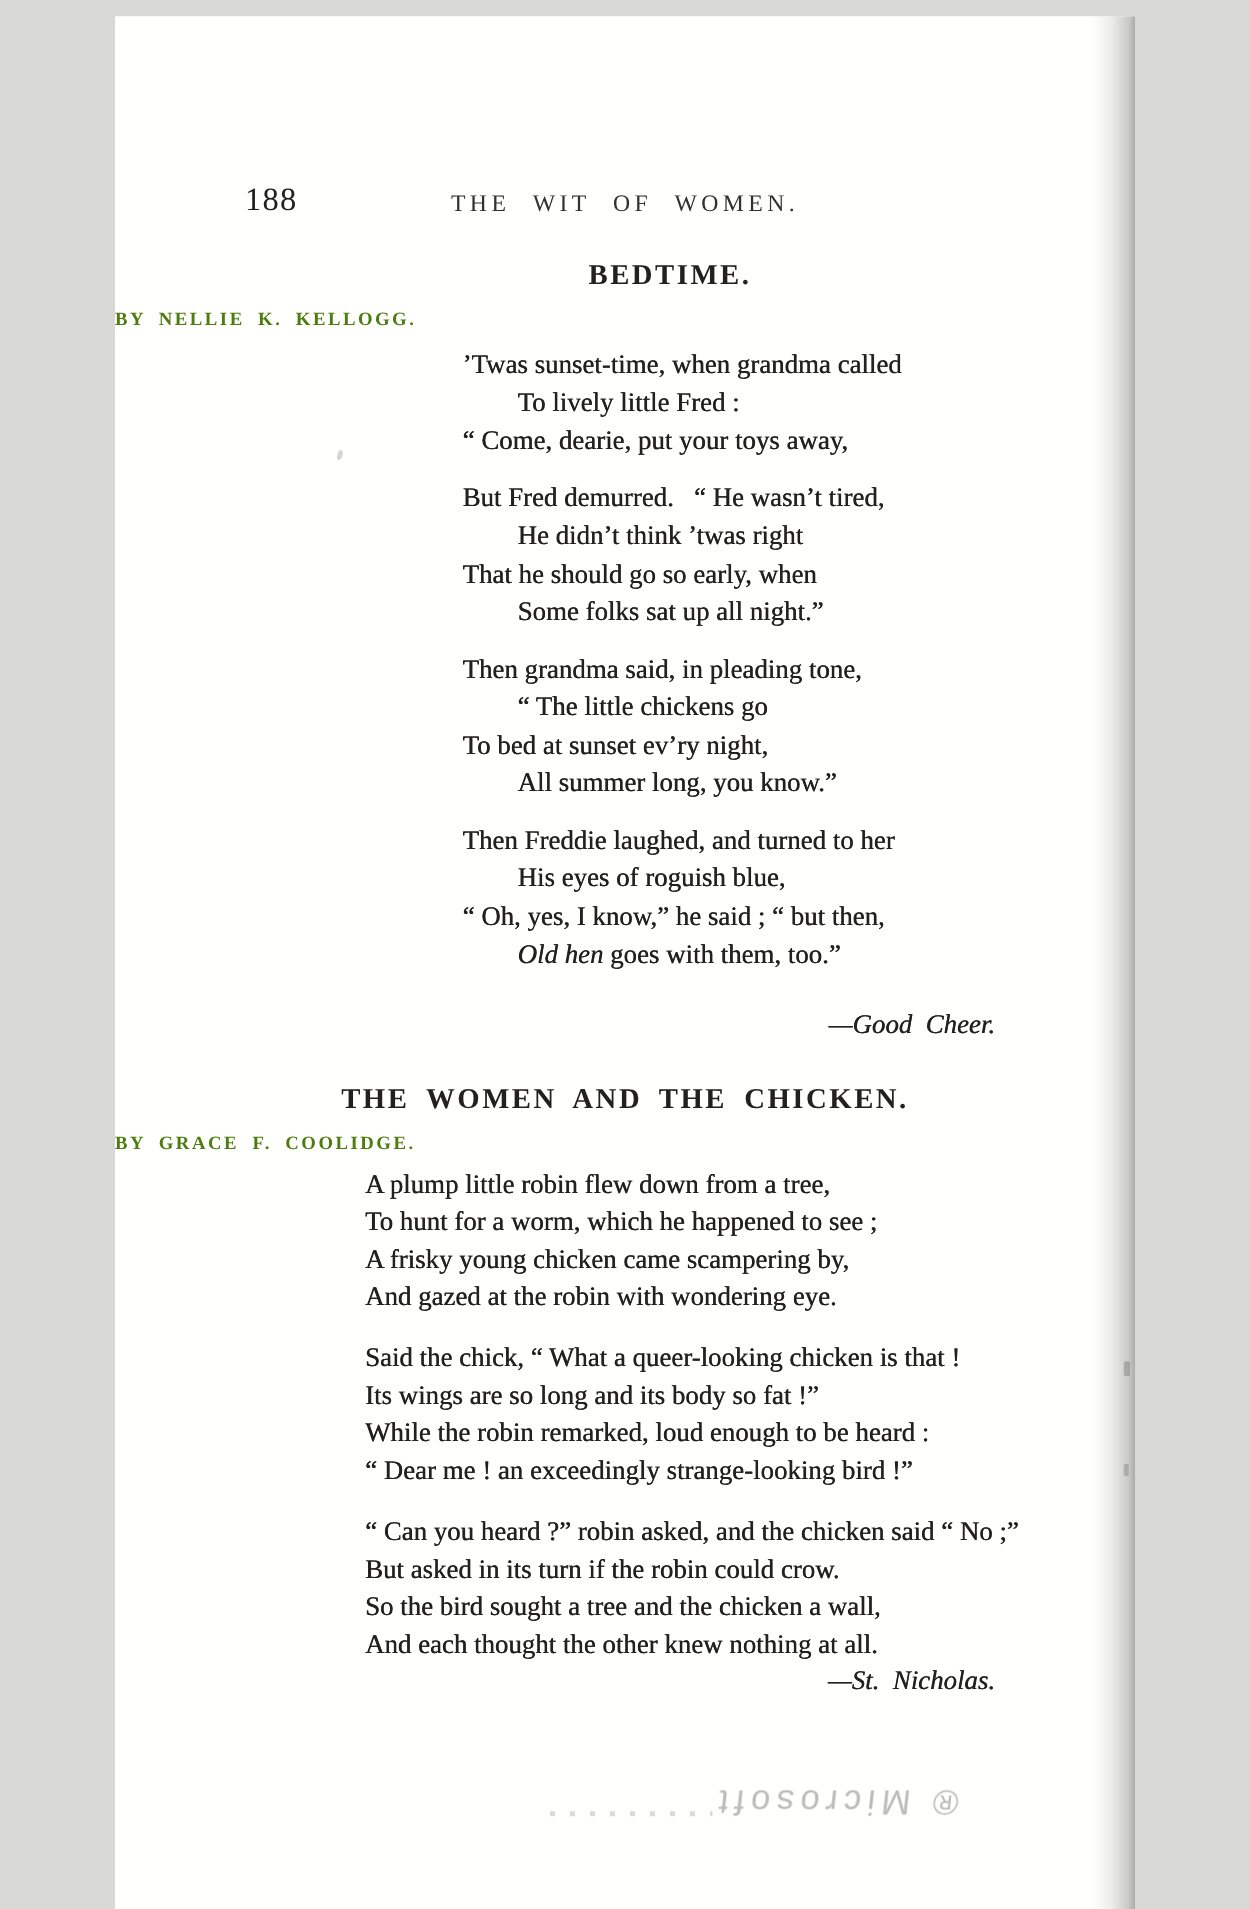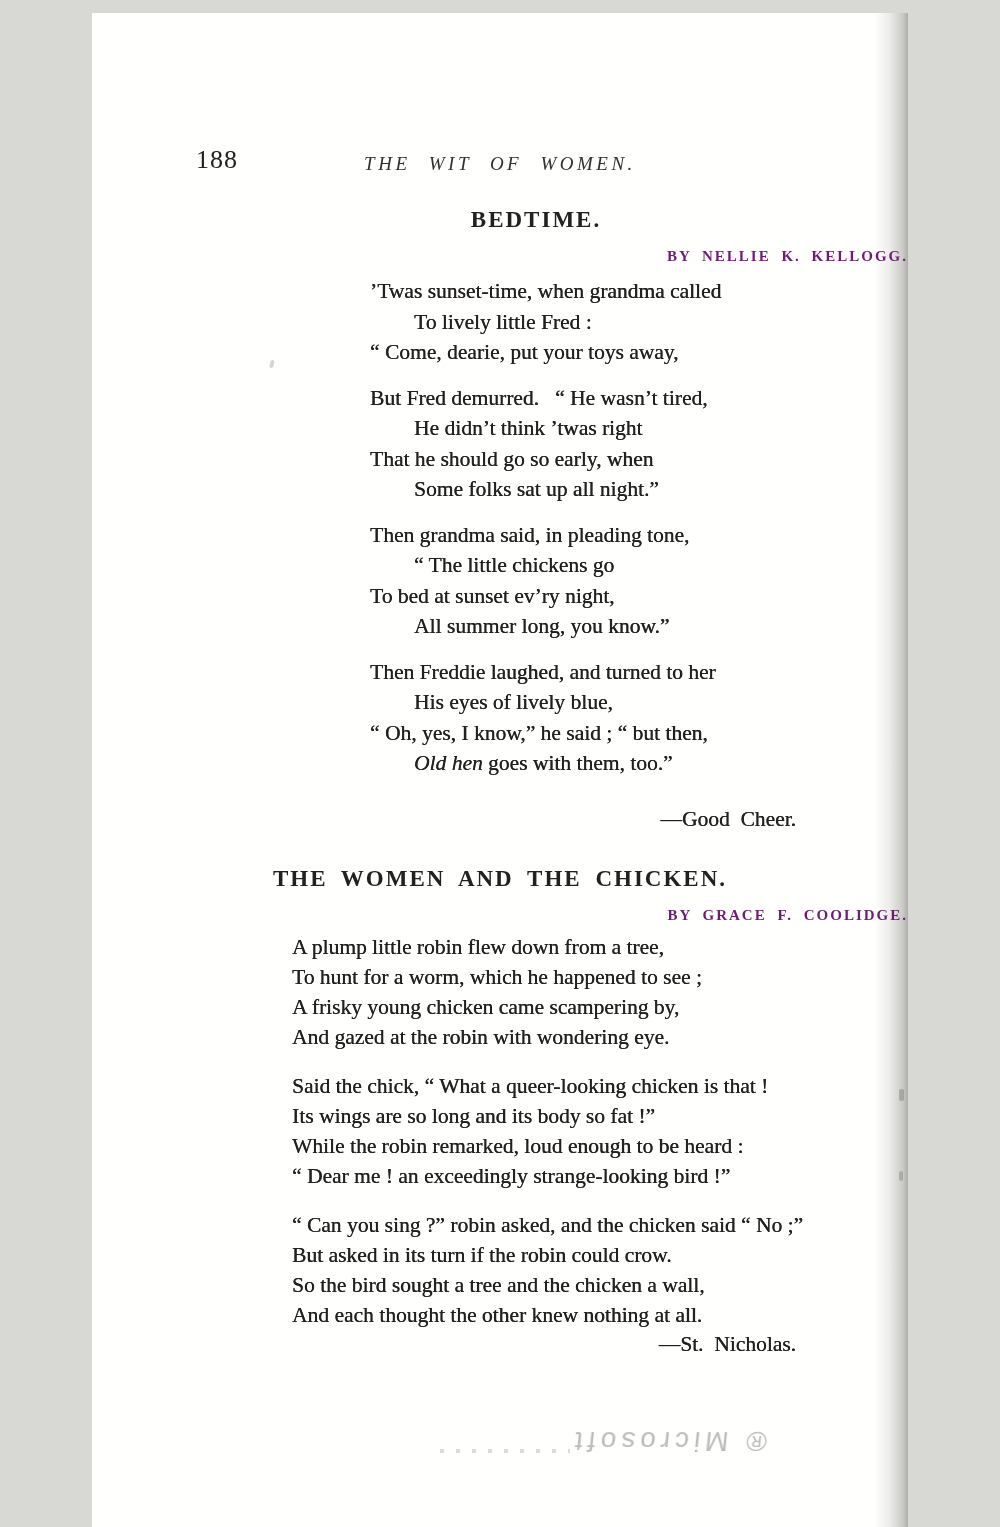--- a/index.html
+++ b/index.html
@@ -20,52 +20,51 @@
   }
   .header-pagenum {
     position:absolute; top:132px; left:104px;
     font-size:26px; letter-spacing:1px;
   }
   .running-title {
     position:absolute; top:140px; left:0; width:100%;
     text-align:center;
     font-size:19px; letter-spacing:3.5px; word-spacing:10px;
     color:#33312f;
-    font-style:italic;
   }
   .poem-title {
     position:absolute; left:0; width:100%; text-align:center;
     font-size:23px; font-weight:bold; letter-spacing:2px; word-spacing:6px;
     margin:0;
   }
   .poem-byline {
-    position:absolute; left:0; width:100%; text-align:right;
+    position:absolute; left:0; width:100%; text-align:left;
     font-size:15px; font-weight:bold; letter-spacing:2px; word-spacing:5px;
-    color:#701a75;
+    color:#4d7c0f;
   }
   #title-1 { top:194px;padding-left:36px; }
   #byline-1 { top:235px; }
   #title-2 { top:853px; }
   #byline-2 { top:894px; }
   .poem-body { position:absolute; }
   #body-1 { top:263px; left:278px; }
   #body-2 { top:919px; left:200px; }
   .stanza { margin:0 0 15px 0; }
   #body-2 .stanza { margin-bottom:19px; }
   .line {
     font-size:21.5px; line-height:30.5px;
     white-space:pre;
     text-shadow:0.3px 0 0 #2a2928;
   }
   #body-2 .line { line-height:30px; }
   .indent { padding-left:44px; }
   .ital { font-style:italic; }
   .attribution {
     position:absolute;
-    font-size:21.5px; 
+    font-size:21.5px; font-style:italic;
     text-shadow:0.3px 0 0 #2a2928;
     white-space:pre;
   }
   #attr-1 { top:794px; right:112px; }
   #attr-2 { top:1319px; right:112px; }
   .watermark {
     position:absolute; top:1412px; left:478px;
     font-family:"Liberation Sans","DejaVu Sans",sans-serif;
     font-size:28px; letter-spacing:5px;
     color:#8e8e8c; opacity:0.6;
@@ -109,21 +108,21 @@
       <div class="line indent">Some folks sat up all night.”</div>
     </div>
     <div class="stanza">
       <div class="line">Then grandma said, in pleading tone,</div>
       <div class="line indent">“ The little chickens go</div>
       <div class="line">To bed at sunset ev’ry night,</div>
       <div class="line indent">All summer long, you know.”</div>
     </div>
     <div class="stanza">
       <div class="line">Then Freddie laughed, and turned to her</div>
-      <div class="line indent">His eyes of lively blue,</div>
+      <div class="line indent">His eyes of roguish blue,</div>
       <div class="line">“ Oh, yes, I know,” he said ; “ but then,</div>
       <div class="line indent"><span class="ital">Old hen</span><span> goes with them, too.”</span></div>
     </div>
   </div>
 
   <div class="attribution" id="attr-1">—Good  Cheer.</div>
 
   <h2 class="poem-title" id="title-2">THE WOMEN AND THE CHICKEN.</h2>
   <div class="poem-byline" id="byline-2">BY GRACE F. COOLIDGE.</div>
 
@@ -134,21 +133,21 @@
       <div class="line">A frisky young chicken came scampering by,</div>
       <div class="line">And gazed at the robin with wondering eye.</div>
     </div>
     <div class="stanza">
       <div class="line">Said the chick, “ What a queer-looking chicken is that !</div>
       <div class="line">Its wings are so long and its body so fat !”</div>
       <div class="line">While the robin remarked, loud enough to be heard :</div>
       <div class="line">“ Dear me ! an exceedingly strange-looking bird !”</div>
     </div>
     <div class="stanza">
-      <div class="line">“ Can you sing ?” robin asked, and the chicken said “ No ;”</div>
+      <div class="line">“ Can you heard ?” robin asked, and the chicken said “ No ;”</div>
       <div class="line">But asked in its turn if the robin could crow.</div>
       <div class="line">So the bird sought a tree and the chicken a wall,</div>
       <div class="line">And each thought the other knew nothing at all.</div>
     </div>
   </div>
 
   <div class="attribution" id="attr-2">—St.  Nicholas.</div>
 
   <div class="watermark">® Microsoft</div>
 

